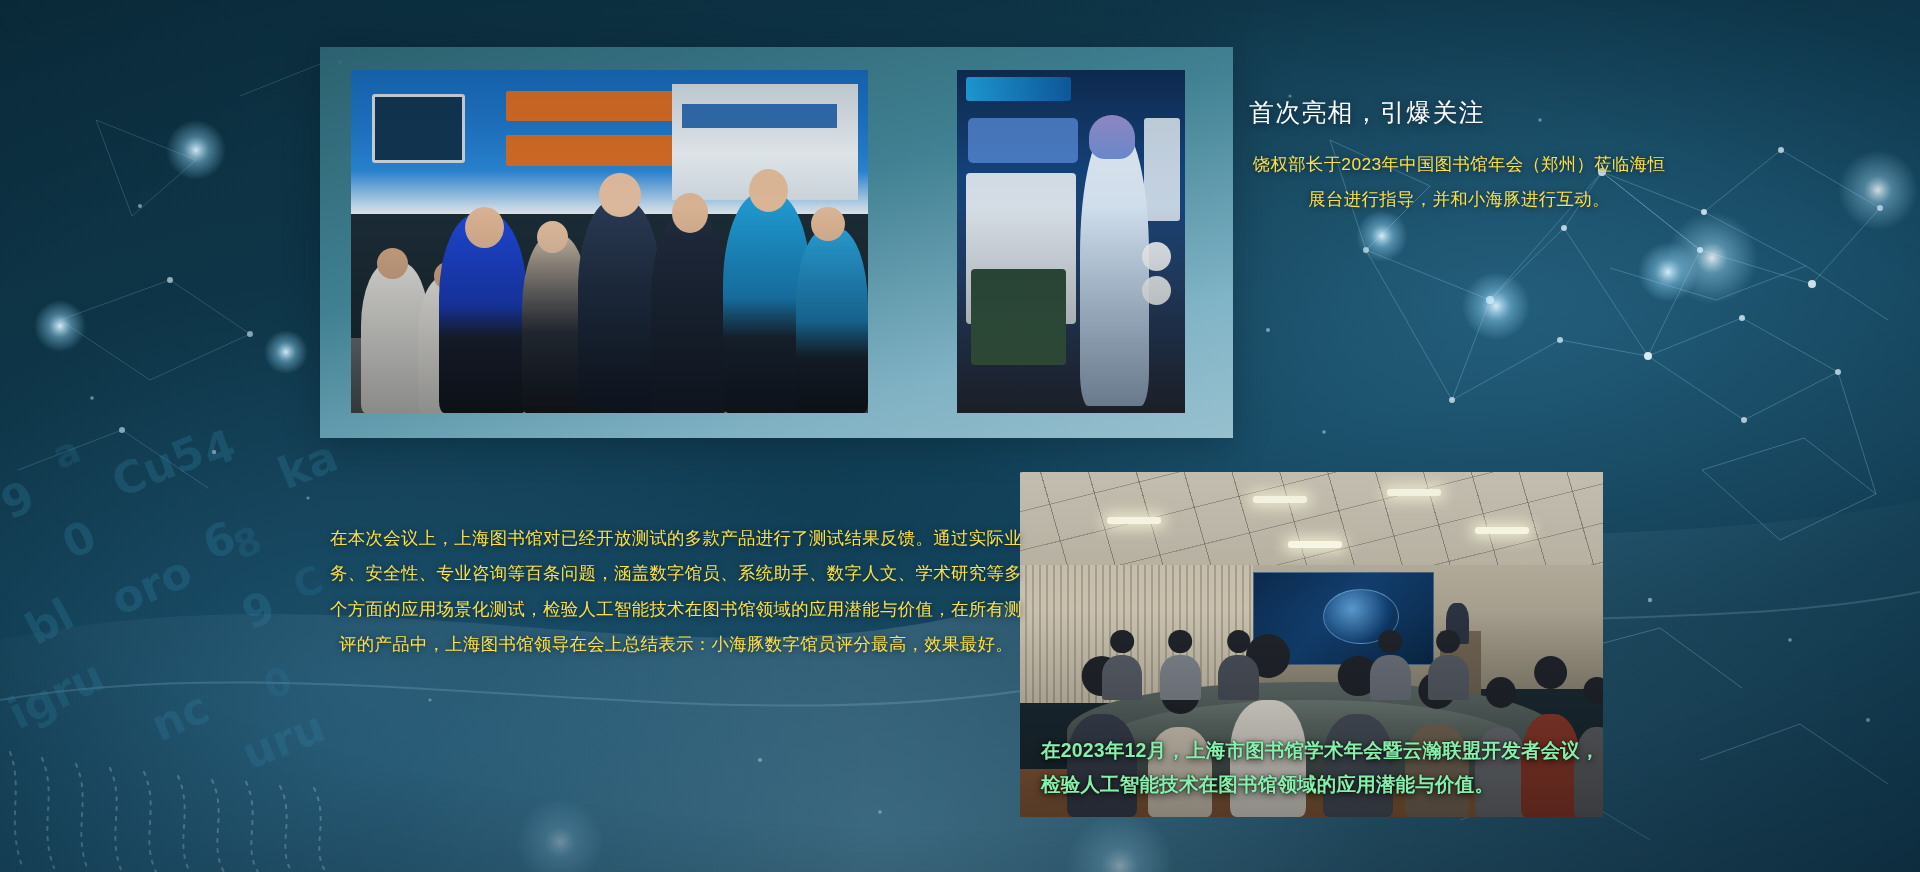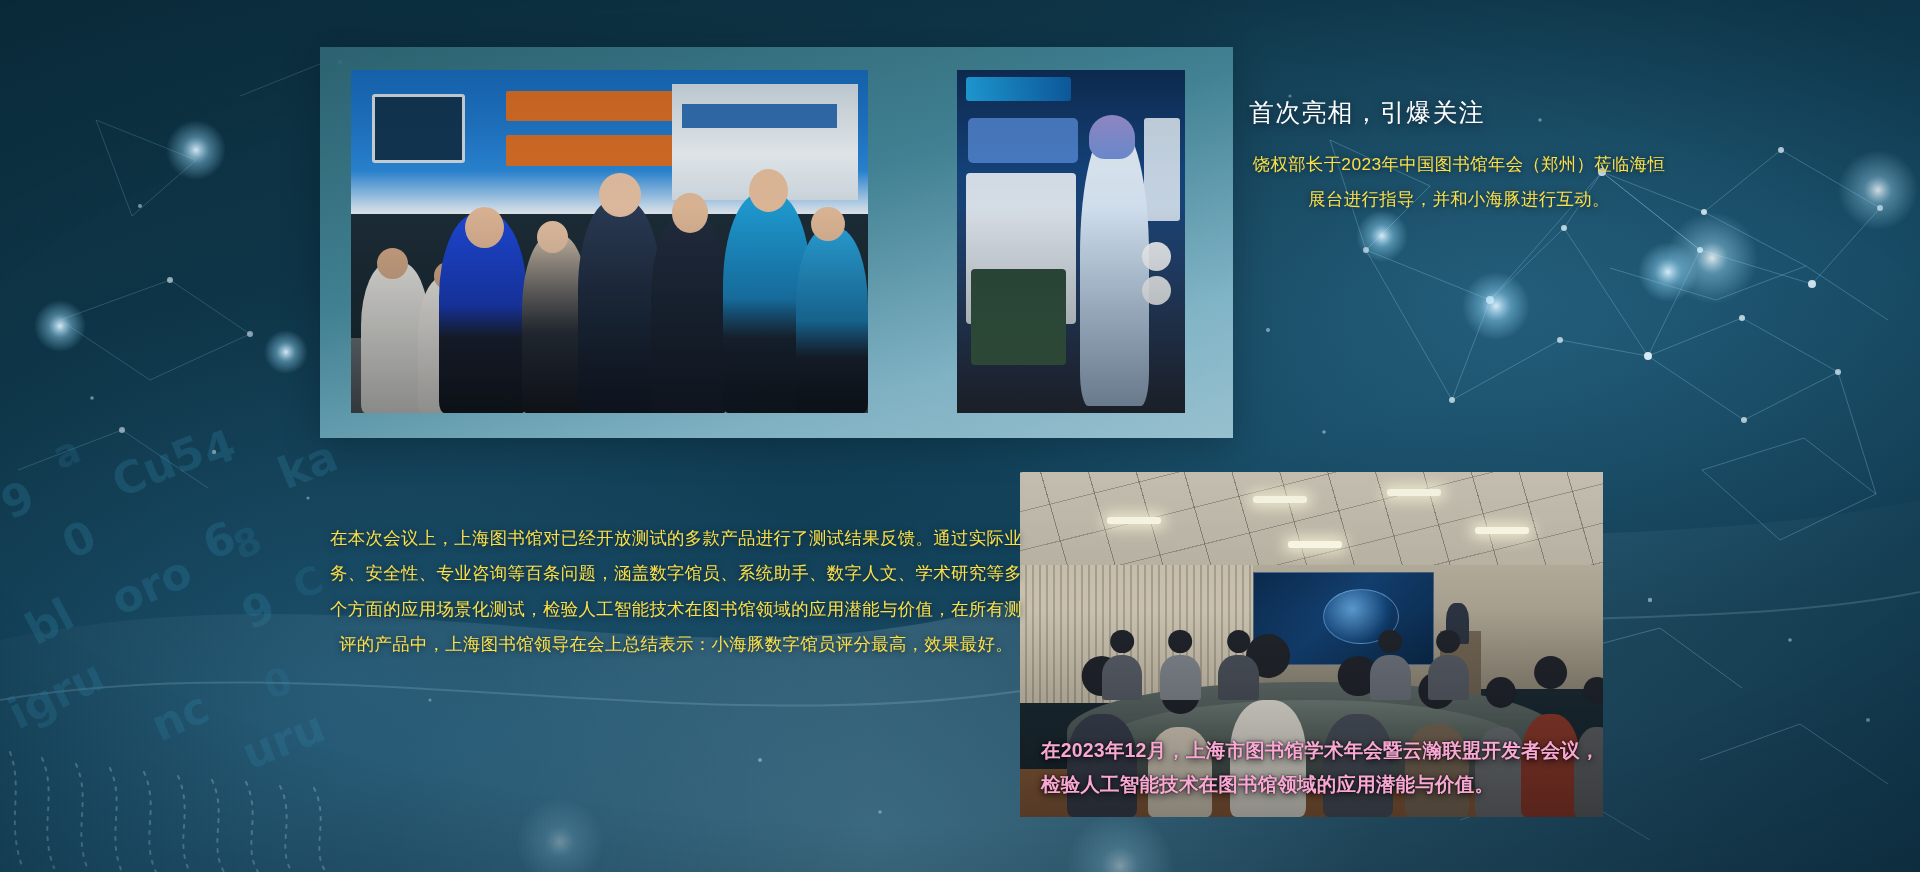--- a/index.html
+++ b/index.html
@@ -183,21 +183,21 @@
 
   .ph-grade{
     position:absolute; inset:0;
     background:linear-gradient(180deg, rgba(0,0,0,0.05) 0%, rgba(0,0,0,0.0) 40%, rgba(0,0,0,0.38) 100%);
   }
   .ph-tint{ position:absolute; inset:0; background:rgba(30,60,80,.06); }
 
   
   .conf-caption{
     position:absolute; left:1041px; top:734px; width:560px;
-    color:#f9a8d4;
+    color:#86efac;
     font-size:19.5px; font-weight:bold; line-height:1.72;
     letter-spacing:.2px;
     text-shadow:0 2px 7px rgba(0,0,0,.85), 0 0 2px rgba(0,0,0,.9);
   }
   .conf-caption .l{ display:block; white-space:nowrap; }
 
   
   .block-right{ position:absolute; left:1249px; top:96px; width:420px; }
   .block-left { position:absolute; left:330px;  top:505px; width:692px; }
 

